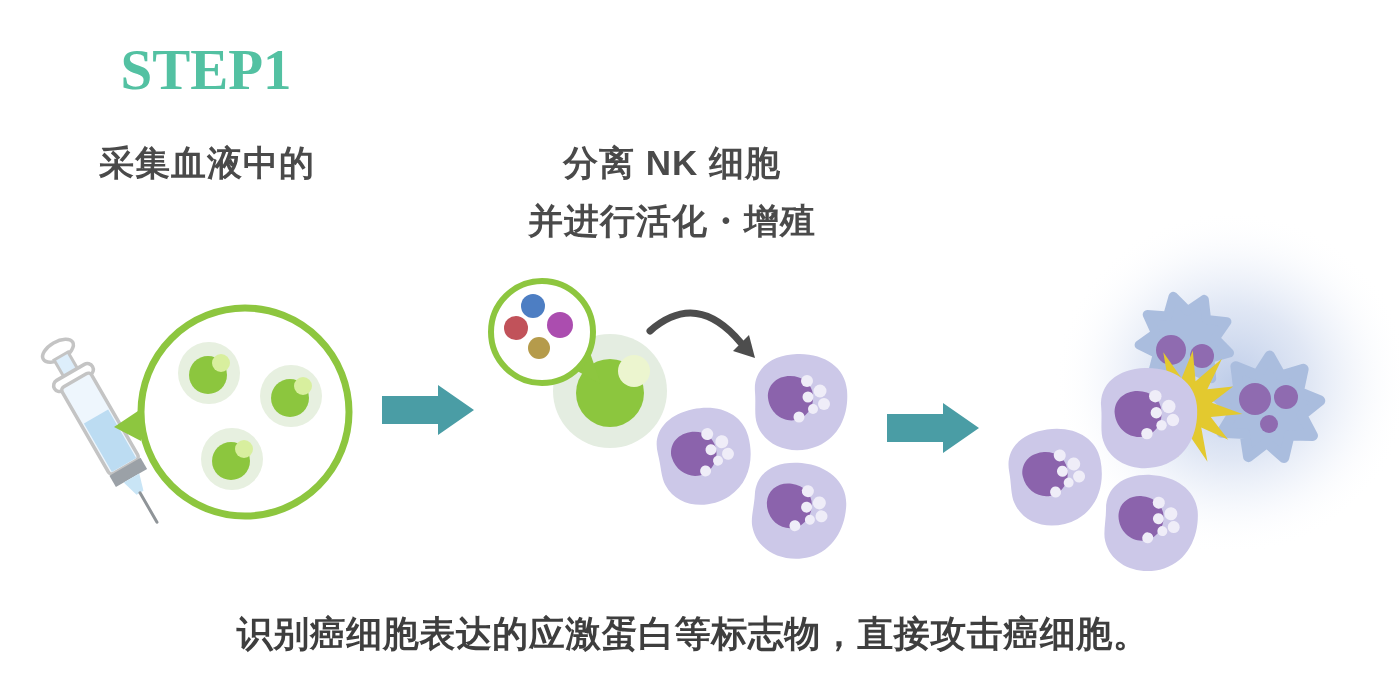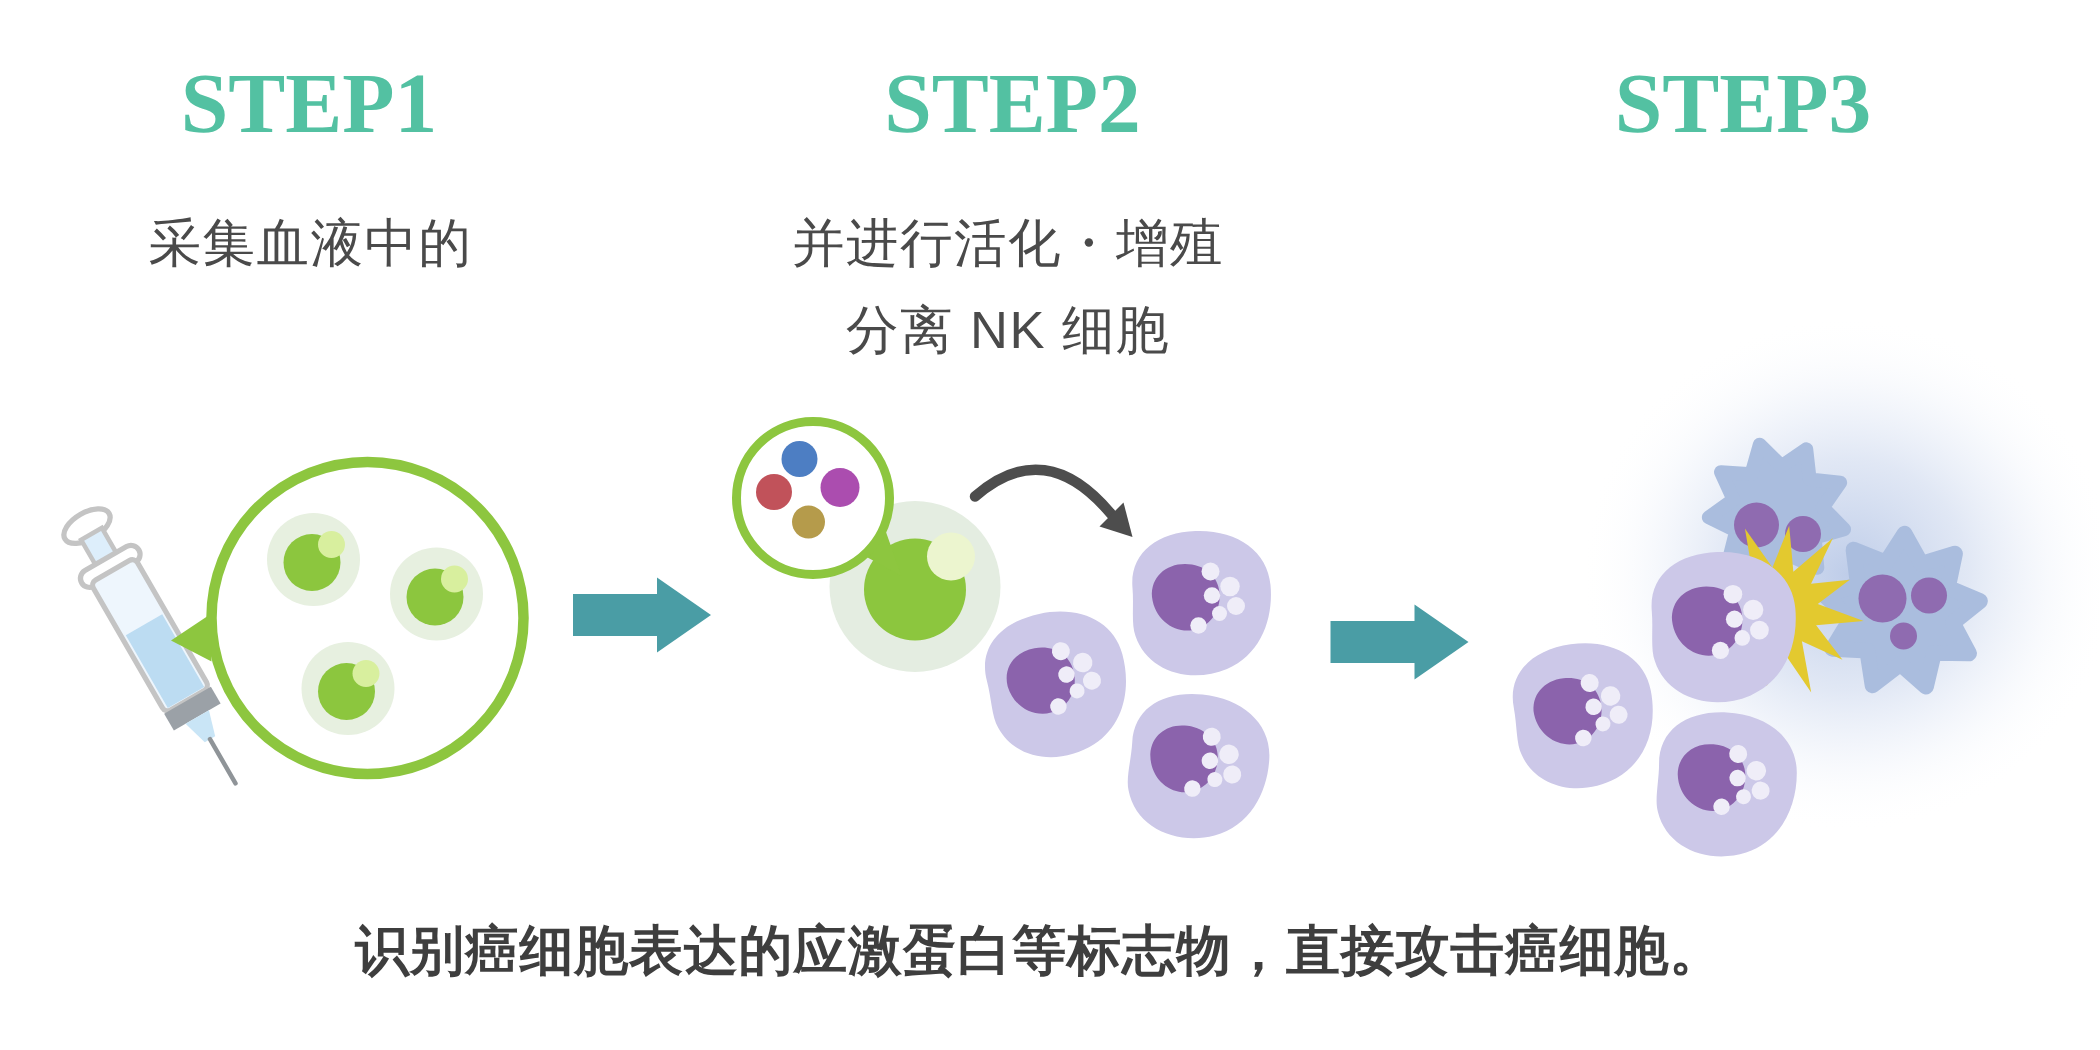--- a/index.html
+++ b/index.html
@@ -9,21 +9,21 @@
   }
   .art{position:absolute;left:0;top:0;width:1400px;height:700px;}
   .step-title{
     position:absolute;top:40px;width:300px;text-align:center;
     font-family:"Liberation Serif","DejaVu Serif",serif;
     font-weight:bold;font-size:57px;line-height:60px;color:#53c1a2;
     letter-spacing:0px;
   }
   .step-caption{
     position:absolute;top:134px;text-align:center;
-    font-size:35px;line-height:58px;font-weight:400;color:#4a4a4a;
+    font-size:35px;line-height:58px;font-weight:700;color:#4a4a4a;
     letter-spacing:1px;white-space:nowrap;
   }
   .footer-caption{
     position:absolute;left:0;top:606px;width:1386px;text-align:center;
     font-size:36px;line-height:56px;font-weight:700;color:#3e3e3e;
     letter-spacing:0.5px;
   }
 </style>
 </head>
 <body>
@@ -151,25 +151,23 @@
       <g transform="translate(1055,477) rotate(-6)">
           <use href="#nk"></use>
         </g>
       <g transform="translate(1150,523) rotate(5)">
           <use href="#nk"></use>
         </g>
     </g>
   </svg>
 
   <div class="step-title" style="left:56px;">STEP1</div>
-  <div class="step-title" style="left:525px;">STEP2</div>
-  <div class="step-title" style="left:1012px;">STEP3</div>
 
   <div class="step-caption" style="left:27px;width:360px;">
     <div>采集血液中的</div>
   </div>
   <div class="step-caption" style="left:492px;width:360px;">
+    <div>分离 NK 细胞</div>
     <div>并进行活化・增殖</div>
-    <div>分离 NK 细胞</div>
   </div>
 
   <div class="footer-caption">识别癌细胞表达的应激蛋白等标志物，直接攻击癌细胞。</div>
 </div>
 
 </body></html>

